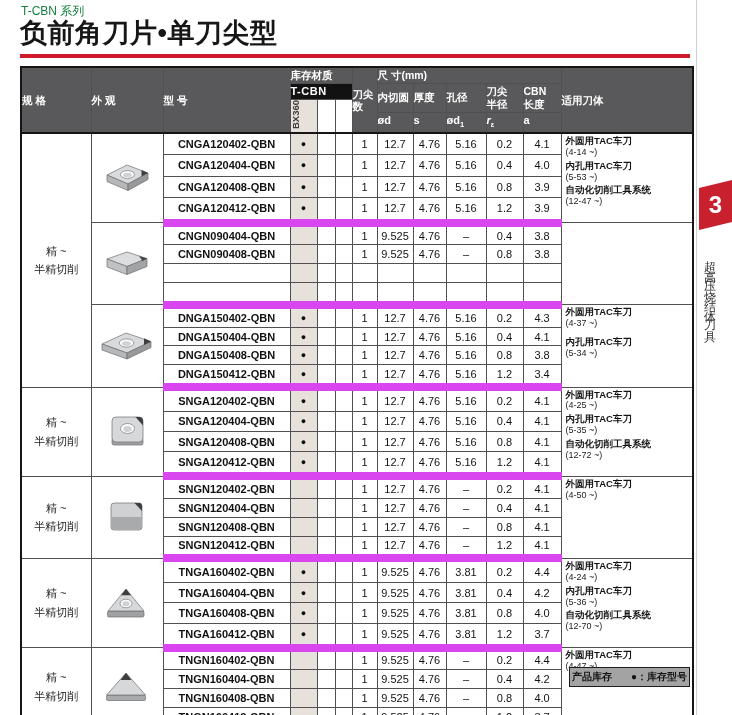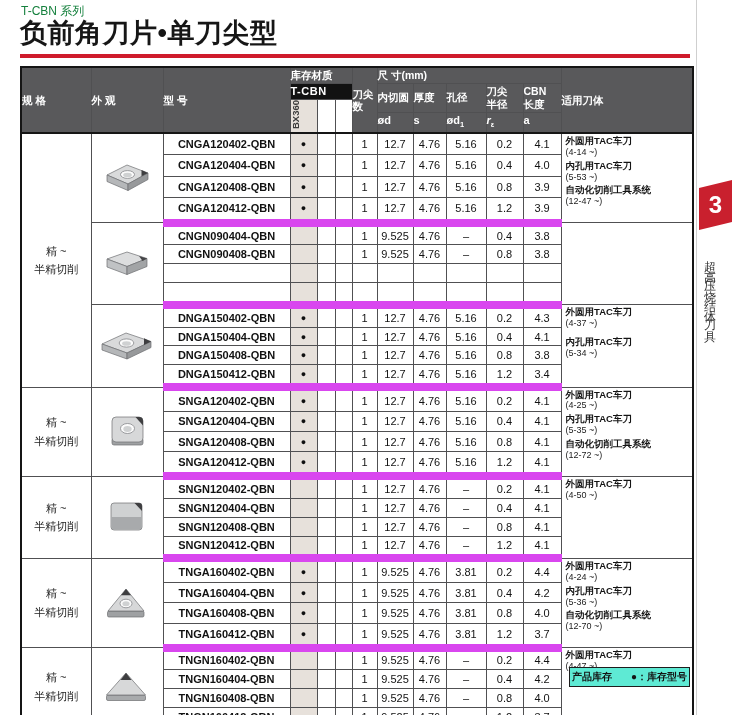--- a/index.html
+++ b/index.html
@@ -25,21 +25,21 @@
   td.c-spec{font-size:11px;color:#242424;line-height:1.7;}
   td.c-app svg{display:block;margin:0 auto;}
   td.c-body{text-align:left;vertical-align:top;padding:2px 3px 12px 4px;}
   .tool{margin-bottom:3px;}
   .tn{font-size:9.5px;font-weight:bold;color:#141414;line-height:1.15;}
   .trg{font-size:9px;color:#222;line-height:1.2;}
   tr.sec td{border-bottom:8px solid #d946ef;}
   .edge{position:absolute;left:696px;top:0;width:1px;height:715px;background:#cfcfcf;}
   .tab{position:absolute;left:699px;top:180px;width:33px;height:50px;background:#c9202e;clip-path:polygon(0 16%,100% 0,100% 84%,0 100%);color:#fff;font-weight:bold;font-size:24px;display:flex;align-items:center;justify-content:center;}
   .side-label{position:absolute;left:701px;top:251px;writing-mode:vertical-rl;font-size:12px;letter-spacing:10px;color:#2e2e2e;}
-  .legend{position:absolute;left:569px;top:667px;width:119px;height:18px;border:1px solid #1d1d1d;display:flex;align-items:center;justify-content:center;gap:19px;font-size:10px;font-weight:bold;color:#141414;background:#5eead4;}
+  .legend{position:absolute;left:569px;top:667px;width:119px;height:18px;border:1px solid #1d1d1d;display:flex;align-items:center;justify-content:center;gap:19px;font-size:10px;font-weight:bold;color:#141414;background:#a3a3a3;}
 </style>
 </head>
 <body>
 
 <div class="series">T-CBN 系列</div>
 <div class="title">负前角刀片•单刀尖型</div>
 <div class="rule"></div>
 <div class="edge"></div>
 
 <table class="tbl">

